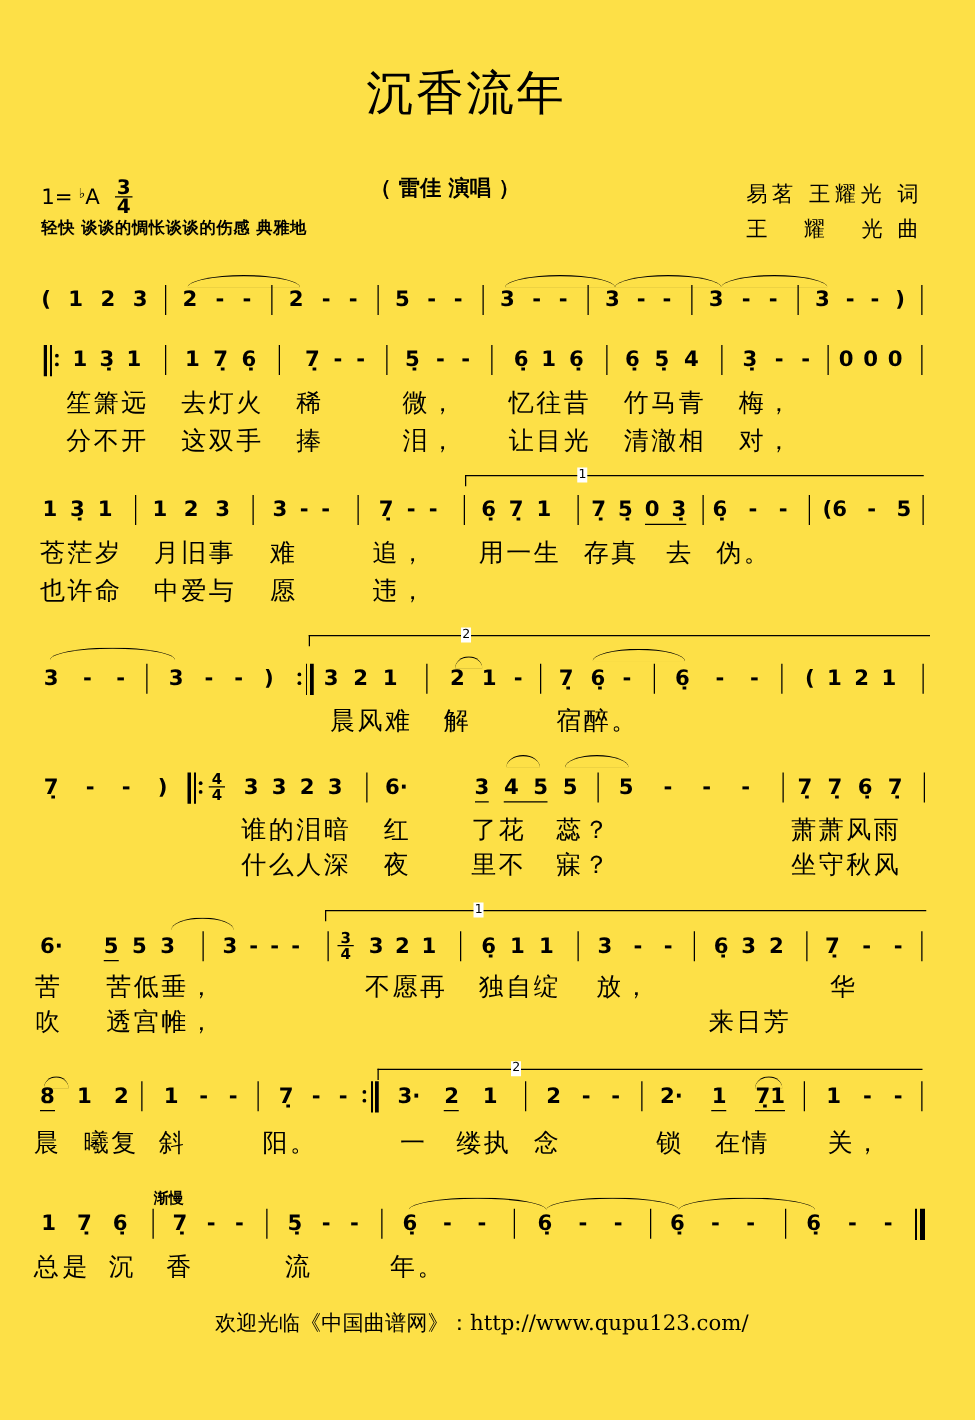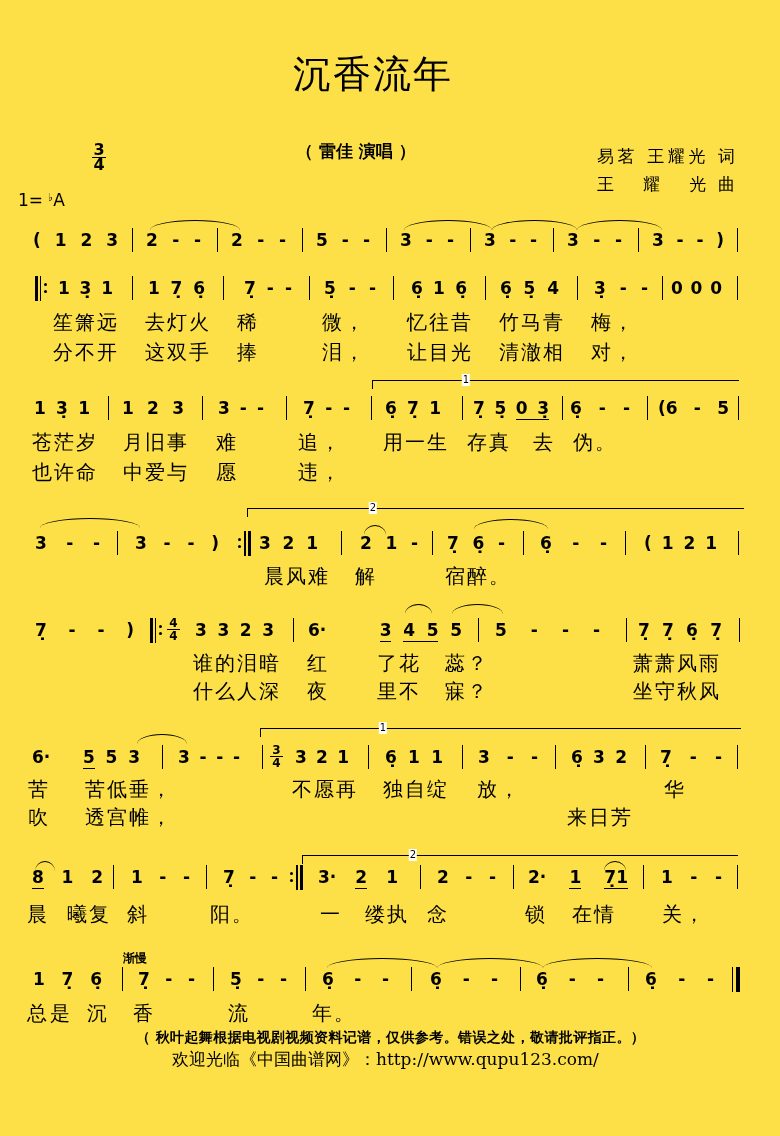--- a/index.html
+++ b/index.html
@@ -1,21 +1,21 @@
 <!DOCTYPE html>
 <html><head>
 <meta charset="utf-8">
 <style>
   html, body { margin:0; padding:0; background:#ffffff; }
   .canvas { position:relative; width:780px; height:1136px; background:#fde047; overflow:hidden; color:#000; }
   .t { position:absolute; white-space:pre; }
   .title { left:0; width:746px; top:52px; text-align:center; font:38px/44px "DejaVu Sans", sans-serif; letter-spacing:2px; }
   .subtitle { left:0; width:740px; top:100px; text-align:center; font:bold 20px/26px "DejaVu Sans", sans-serif; }
   .performer { left:296px; top:139px; font:bold 17px/24px "DejaVu Sans", sans-serif; }
-  .key { left:18px; top:143px; font:17px/24px "DejaVu Sans", sans-serif;margin-top:43px; }
+  .key { left:33px; top:143px; font:17px/24px "DejaVu Sans", sans-serif; }
   .key .acc { font-size:11px; vertical-align:5px; margin-left:5px; }
   .tempo { left:33px; top:174px; font:bold 13px/18px "DejaVu Sans", sans-serif; letter-spacing:0.5px; }
   .credit { position:absolute; left:597px; width:138px; font:17px/24px "DejaVu Serif", serif; text-align:justify; text-align-last:justify; white-space:normal; }
   .frac { position:absolute; width:13px; font:bold 12px/12px "DejaVu Sans", sans-serif; text-align:center; }
   .frac span { display:block; }
   .frac .num { border-bottom:1.3px solid #000; }
   .frac.big { width:14px; font:bold 16px/13px "DejaVu Sans", sans-serif; }
   .frac.big .num { padding-bottom:1px; }
   .m { position:absolute; height:24px; font:bold 17px/24px "DejaVu Sans", sans-serif; text-align:justify; text-align-last:justify; white-space:normal; }
   .ul { border-bottom:1.5px solid #000; padding-bottom:1px; }
@@ -42,20 +42,21 @@
 
 <div class="canvas">
 
   <div class="t title">沉香流年</div>
   <div class="t performer">（ 雷佳 演唱 ）</div>
   <div class="t key"><span>1=</span><span class="acc">♭</span><span>A</span></div>
   <div class="frac big" style="left:92px;top:143px">
       <span class="num">3</span>
       <span class="den">4</span>
     </div>
+  <div class="t tempo">轻快 谈谈的惆怅谈谈的伤感 典雅地</div>
   <div class="credit" style="top:144px">易茗 王耀光 词</div>
   <div class="credit" style="top:172px">王 耀 光曲</div>
 
   <section>
     <div class="arc" style="left:150px;top:220px;width:90px"></div>
     <div class="arc" style="left:404px;top:220px;width:88px"></div>
     <div class="arc" style="left:492px;top:220px;width:85px"></div>
     <div class="arc" style="left:577px;top:220px;width:85px"></div>
     <div class="m" style="left:33px;top:228px;width:85px">( 1 2 3</div>
     <i class="bar" style="left:132px;top:228px"></i>
@@ -295,16 +296,15 @@
     <i class="final" style="left:732px;top:967px"></i>
 
     <div class="ly" style="left:27px;top:1001px">总</div>
     <div class="ly" style="left:50px;top:1001px">是</div>
     <div class="ly" style="left:87px;top:1001px">沉</div>
     <div class="ly" style="left:133px;top:1001px">香</div>
     <div class="ly" style="left:228px;top:1001px">流</div>
     <div class="ly" style="left:312px;top:1001px">年。</div>
   </section>
 
-  <div class="t note">（ 秋叶起舞根据电视剧视频资料记谱，仅供参考。错误之处，敬请批评指正。）</div>
   <div class="t welcome">欢迎光临《中国曲谱网》：http://www.qupu123.com/</div>
 
 </div>
 
 </body></html>

